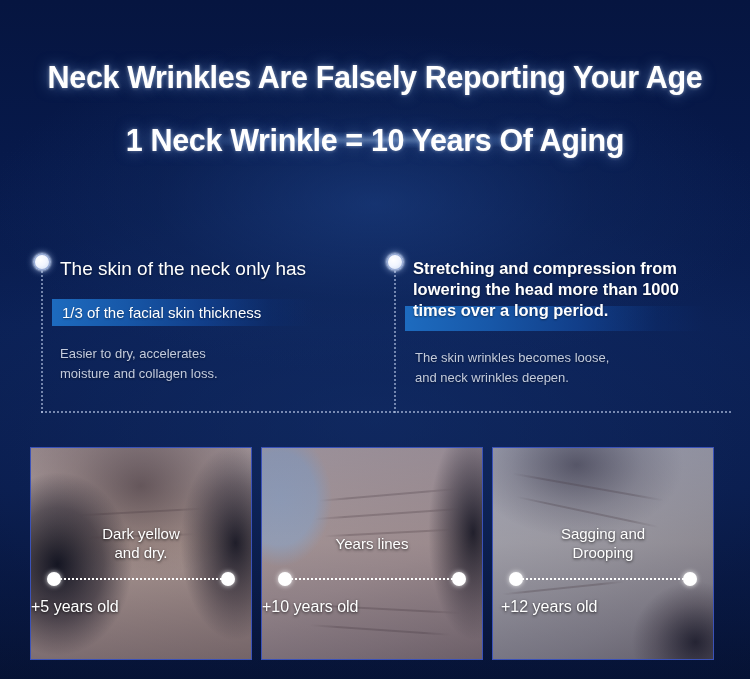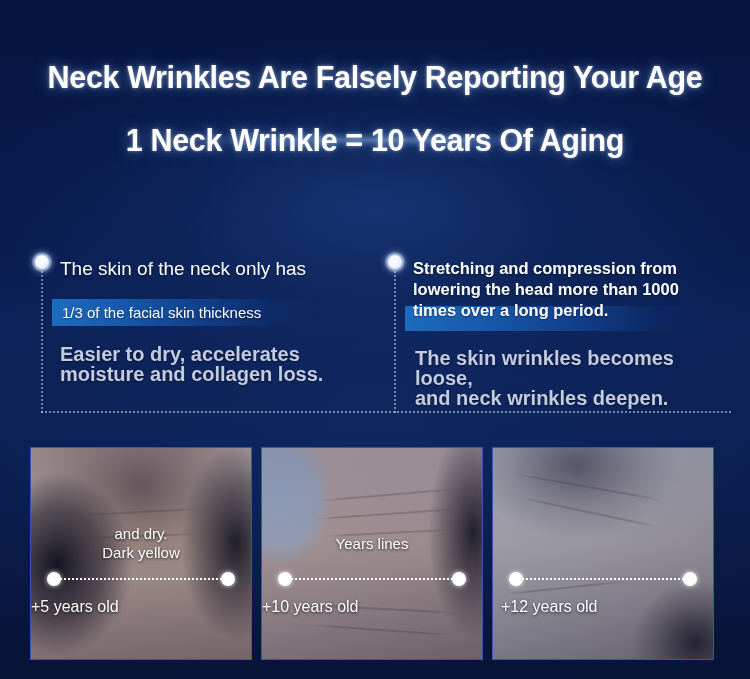--- a/index.html
+++ b/index.html
@@ -142,24 +142,23 @@
     color: #ffffff;
     font-size: 15px;
     line-height: 21px;
     white-space: nowrap;
     text-shadow: 0 1px 2px rgba(0,0,0,0.40);
   }
 
   .sub-text {
     position: absolute;
     color: #c3cbdc;
-    font-size: 20px;
+    font-size: 13px;
     line-height: 20px;
     text-shadow: 0 1px 2px rgba(0,0,0,0.40);
-    font-weight: bold;
   }
   .sub-left  { left: 60px;  top: 344px; width: 300px; }
   .sub-right { left: 415px; top: 348px; width: 300px; }
 
   
   .panels {
     position: absolute;
     left: 30px; top: 447px;
     width: 684px; height: 213px;
     display: flex;
@@ -305,22 +304,22 @@
 
     <div class="panel">
       <div class="photo p1">
         <div class="creases">
           <div class="crease" style="left:22%;top:30%;width:56%;transform:rotate(-3deg);"></div>
           <div class="crease" style="left:26%;top:41%;width:48%;transform:rotate(-2deg);"></div>
         </div>
       </div>
       <div class="tint"></div>
       <div class="cap-label" style="top:76px;">
+        <div>Dark yellow</div>
         <div>and dry.</div>
-        <div>Dark yellow</div>
       </div>
       <div class="measure">
         <div class="line"></div>
         <div class="end l"></div>
         <div class="end r"></div>
       </div>
       <div class="cap-age" style="top:146px;">+5 years old</div>
     </div>
 
     <div class="panel">
@@ -347,20 +346,24 @@
 
     <div class="panel">
       <div class="photo p3">
         <div class="creases">
           <div class="crease" style="left:8%;top:18%;width:70%;transform:rotate(10deg);"></div>
           <div class="crease" style="left:10%;top:30%;width:66%;transform:rotate(12deg);"></div>
           <div class="crease" style="left:4%;top:66%;width:56%;transform:rotate(-6deg);"></div>
         </div>
       </div>
       <div class="tint"></div>
+      <div class="cap-label" style="top:76px;">
+        <div>Sagging and</div>
+        <div>Drooping</div>
+      </div>
       <div class="measure">
         <div class="line"></div>
         <div class="end l"></div>
         <div class="end r"></div>
       </div>
       <div class="cap-age" style="top:146px;margin-left:8px;">+12 years old</div>
     </div>
 
   </div>
 

